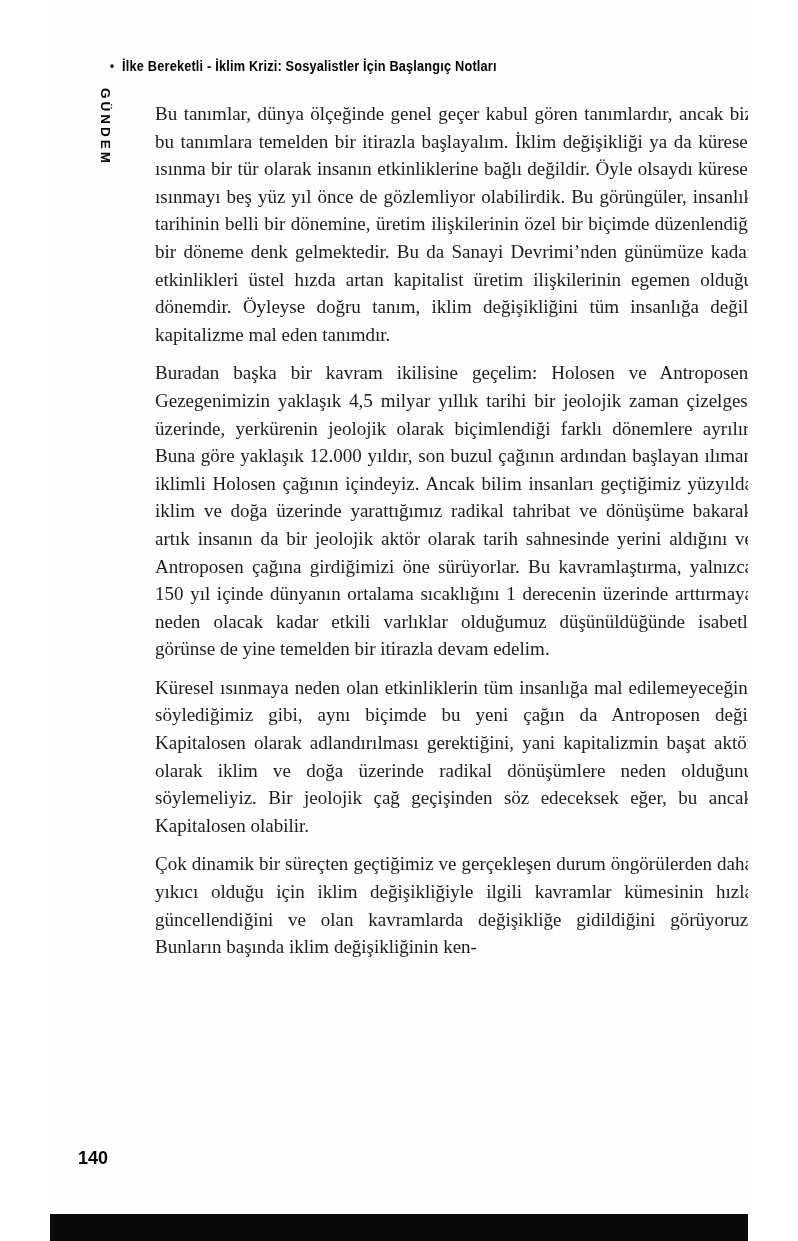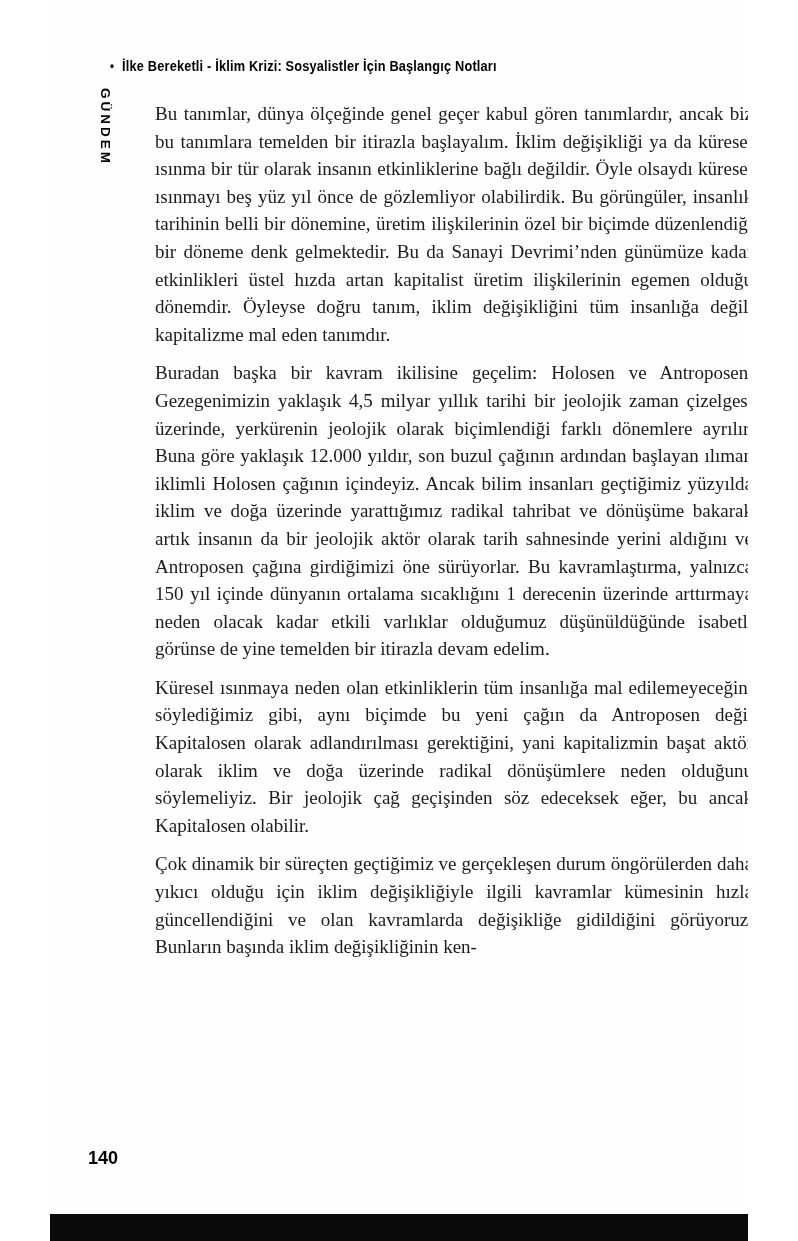--- a/index.html
+++ b/index.html
@@ -59,21 +59,21 @@
     text-align: justify;
     color: var(--ink, #1b1b1b);
   }
   .para {
     margin-bottom: 11px;
     text-align: justify;
     hyphens: none;
   }
   .page-number {
     position: absolute;
-    left: 38px;
+    left: 28px;
     top: 1148px;
     font-family: "Liberation Sans", sans-serif;
     font-weight: 700;
     font-size: 18px;
     color: #000;
     text-align: right;
   }
   .bottom-bar {
     position: absolute;
     left: 0;

